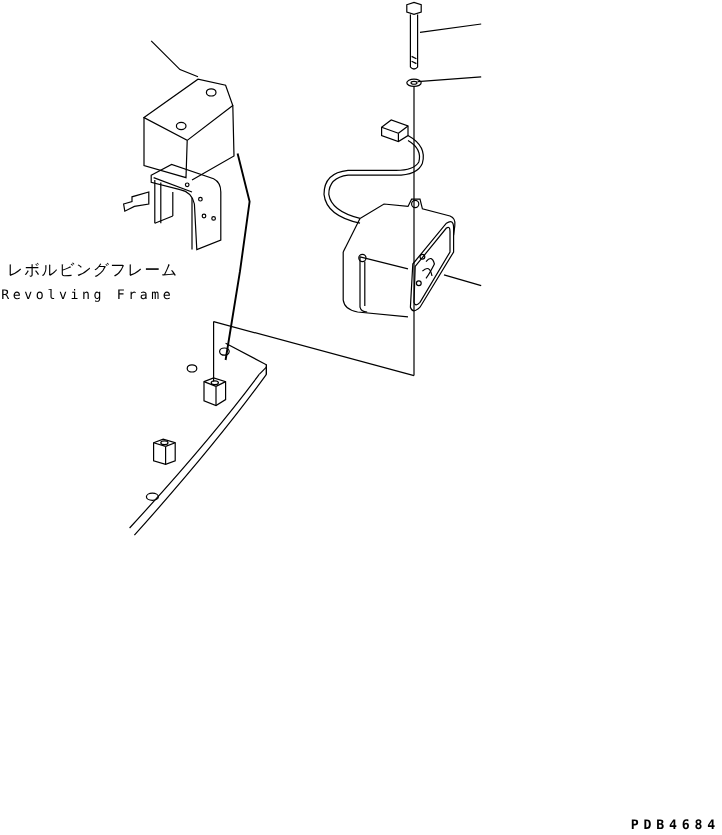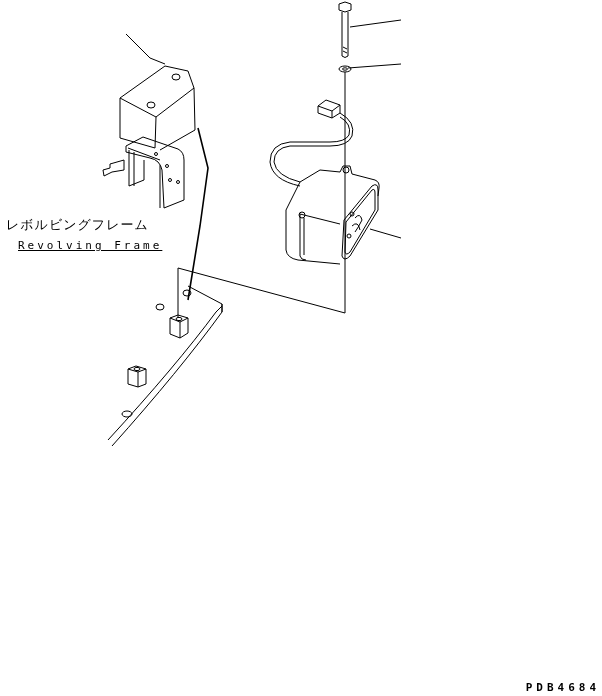--- a/index.html
+++ b/index.html
@@ -1,20 +1,20 @@
 <!DOCTYPE html>
 <html><head>
 <meta charset="utf-8">
 <style>
   html, body { margin: 0; padding: 0; background: #ffffff; }
   body { width: 602px; height: 696px; position: relative; overflow: hidden; font-family: "DejaVu Sans Mono", monospace; }
   svg.diagram { position: absolute; left: 0; top: 0; }
   .label { position: absolute; color: #000; white-space: nowrap; }
   .label-jp { left: 6px; top: 216px; font-size: 13px; letter-spacing: 1px; font-family: "DejaVu Sans", sans-serif; text-align: right; }
-  .label-en { left: 18px; top: 239px; font-size: 11px; letter-spacing: 3px; font-family: "DejaVu Sans Mono", monospace; text-decoration: underline; }
+  .label-en { left: 1px; top: 239px; font-size: 11px; letter-spacing: 3px; font-family: "DejaVu Sans Mono", monospace; }
   .code { right: 2px; bottom: 2px; font-size: 11px; letter-spacing: 4px; font-family: "DejaVu Sans Mono", monospace; font-weight: bold; }
 </style>
 </head>
 <body>
 
 <svg class="diagram" width="602" height="696" viewBox="0 0 602 696" fill="none" stroke="#000" stroke-width="1">
 
   <g>
     <polyline points="126,34 150,58 165,64"></polyline>
     <line x1="350" y1="27" x2="401" y2="20"></line>

